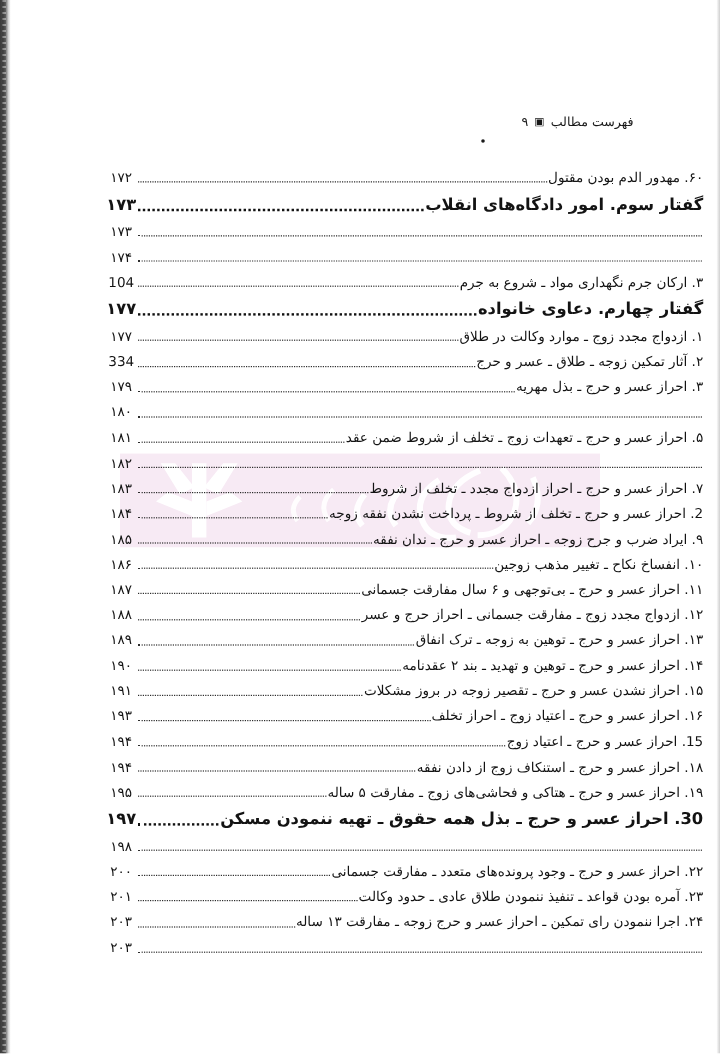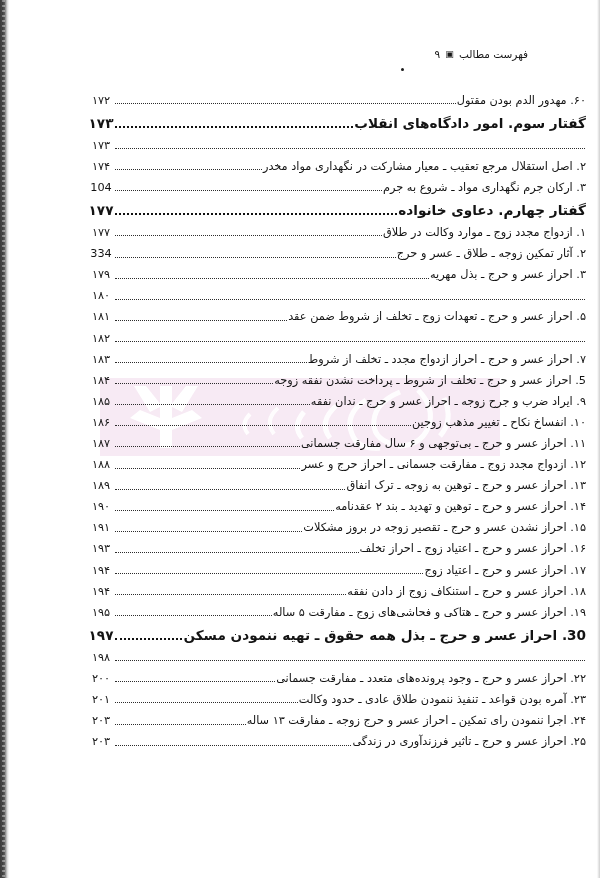--- a/index.html
+++ b/index.html
@@ -51,20 +51,21 @@
     background: #f6e6f2;
     opacity: .85;
   }
   .watermark svg { position: absolute; inset: 0; }
 
   
   .page {
     position: absolute;
     inset: 0;
     z-index: 3;
+    margin-top: 48px;
   }
 
   .running-head {
     position: absolute;
     top: 48px;
     right: 72px;
     direction: rtl;
     font-family: "DejaVu Sans", "Liberation Sans", sans-serif;
     font-size: 10.5px;
     color: #171717;
@@ -183,21 +184,20 @@
       <div class="toc-row bold">
         <span class="title">گفتار سوم. امور دادگاه‌های انقلاب</span>
         <span class="leader"></span>
         <span class="pageno">۱۷۳</span>
       </div>
       <div class="toc-row">
         <span class="leader"></span>
         <span class="pageno">۱۷۳</span>
       </div>
       <div class="toc-row">
-        <span class="title">۲. اصل استقلال مرجع تعقیب ـ معیار مشارکت در نگهداری مواد مخدر</span>
         <span class="leader"></span>
         <span class="pageno">۱۷۴</span>
       </div>
       <div class="toc-row">
         <span class="title">۳. ارکان جرم نگهداری مواد ـ شروع به جرم</span>
         <span class="leader"></span>
         <span class="pageno">104</span>
       </div>
       <div class="toc-row bold">
         <span class="title">گفتار چهارم. دعاوی خانواده</span>
@@ -231,21 +231,21 @@
       <div class="toc-row">
         <span class="leader"></span>
         <span class="pageno">۱۸۲</span>
       </div>
       <div class="toc-row">
         <span class="title">۷. احراز عسر و حرج ـ احراز ازدواج مجدد ـ تخلف از شروط</span>
         <span class="leader"></span>
         <span class="pageno">۱۸۳</span>
       </div>
       <div class="toc-row">
-        <span class="title">5. احراز عسر و حرج ـ تخلف از شروط ـ پرداخت نشدن نفقه زوجه</span>
+        <span class="title">2. احراز عسر و حرج ـ تخلف از شروط ـ پرداخت نشدن نفقه زوجه</span>
         <span class="leader"></span>
         <span class="pageno">۱۸۴</span>
       </div>
       <div class="toc-row">
         <span class="title">۹. ایراد ضرب و جرح زوجه ـ احراز عسر و حرج ـ ندان نفقه</span>
         <span class="leader"></span>
         <span class="pageno">۱۸۵</span>
       </div>
       <div class="toc-row">
         <span class="title">۱۰. انفساخ نکاح ـ تغییر مذهب زوجین</span>
@@ -276,21 +276,21 @@
         <span class="title">۱۵. احراز نشدن عسر و حرج ـ تقصیر زوجه در بروز مشکلات</span>
         <span class="leader"></span>
         <span class="pageno">۱۹۱</span>
       </div>
       <div class="toc-row">
         <span class="title">۱۶. احراز عسر و حرج ـ اعتیاد زوج ـ احراز تخلف</span>
         <span class="leader"></span>
         <span class="pageno">۱۹۳</span>
       </div>
       <div class="toc-row">
-        <span class="title">۱۷. احراز عسر و حرج ـ اعتیاد زوج</span>
+        <span class="title">15. احراز عسر و حرج ـ اعتیاد زوج</span>
         <span class="leader"></span>
         <span class="pageno">۱۹۴</span>
       </div>
       <div class="toc-row">
         <span class="title">۱۸. احراز عسر و حرج ـ استنکاف زوج از دادن نفقه</span>
         <span class="leader"></span>
         <span class="pageno">۱۹۴</span>
       </div>
       <div class="toc-row">
         <span class="title">۱۹. احراز عسر و حرج ـ هتاکی و فحاشی‌های زوج ـ مفارقت ۵ ساله</span>
@@ -315,21 +315,20 @@
         <span class="title">۲۳. آمره بودن قواعد ـ تنفیذ ننمودن طلاق عادی ـ حدود وکالت</span>
         <span class="leader"></span>
         <span class="pageno">۲۰۱</span>
       </div>
       <div class="toc-row">
         <span class="title">۲۴. اجرا ننمودن رای تمکین ـ احراز عسر و حرج زوجه ـ مفارقت ۱۳ ساله</span>
         <span class="leader"></span>
         <span class="pageno">۲۰۳</span>
       </div>
       <div class="toc-row">
-        <span class="title">۲۵. احراز عسر و حرج ـ تاثیر فرزندآوری در زندگی</span>
         <span class="leader"></span>
         <span class="pageno">۲۰۳</span>
       </div>
     </div>
 
 </div>
 
 <div class="scan-edge-left"></div>
 <div class="scan-edge-right"></div>
 

